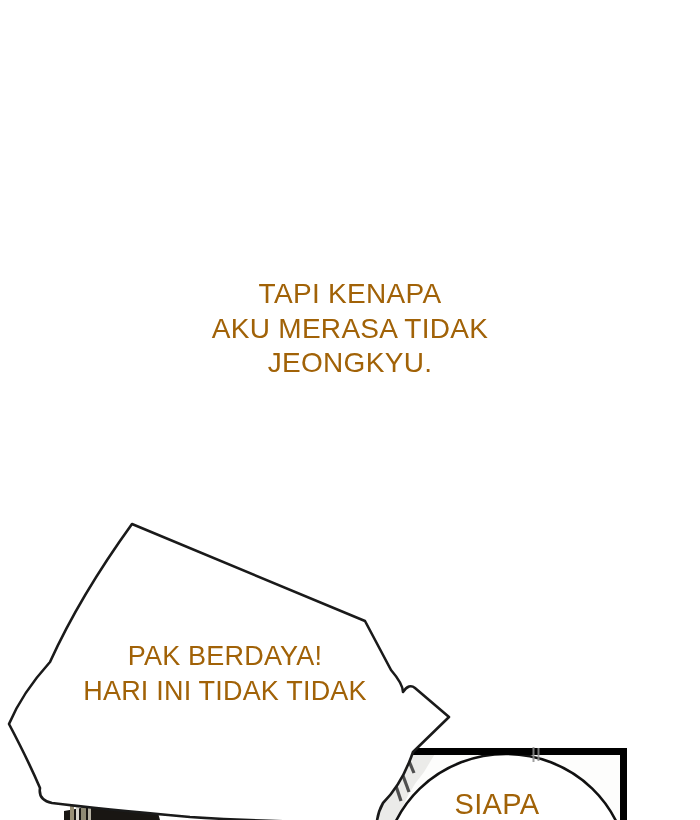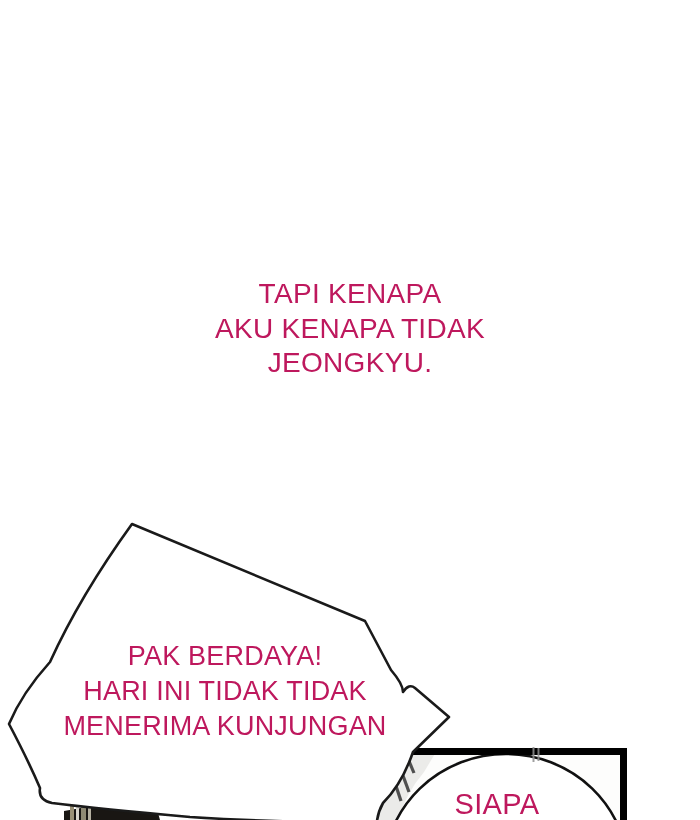--- a/index.html
+++ b/index.html
@@ -19,21 +19,21 @@
   #lineart {
     position: absolute;
     left: 0;
     top: 0;
     width: 700px;
     height: 820px;
   }
   .txt {
     position: absolute;
     text-align: center;
-    color: #be185d;
+    color: #a16207;
     font-family: "Liberation Sans", sans-serif;
     white-space: nowrap;
   }
   .narration {
     left: 0;
     width: 700px;
     top: 277px;
     font-size: 28px;
     line-height: 34.5px;
     letter-spacing: 0.3px;
@@ -103,25 +103,24 @@
              Q 100,809 52,803
              Q 38,800 40,788
              Q 28,760 9,724
              Q 22,693 50,662
              Q 80,596 132,524
              Z" fill="#ffffff" stroke-width="2.6" stroke-linejoin="round" stroke="#1a1a1a"></path>
   </svg>
 
   <div class="txt narration">
     <div>TAPI KENAPA</div>
-    <div>AKU KENAPA TIDAK</div>
+    <div>AKU MERASA TIDAK</div>
     <div>JEONGKYU.</div>
   </div>
 
   <div class="txt shout-text">
     <div>PAK BERDAYA!</div>
     <div>HARI INI TIDAK TIDAK</div>
-    <div>MENERIMA KUNJUNGAN</div>
   </div>
 
   <div class="txt panel-bubble-text">SIAPA</div>
 
 </div>
 
 </body></html>

